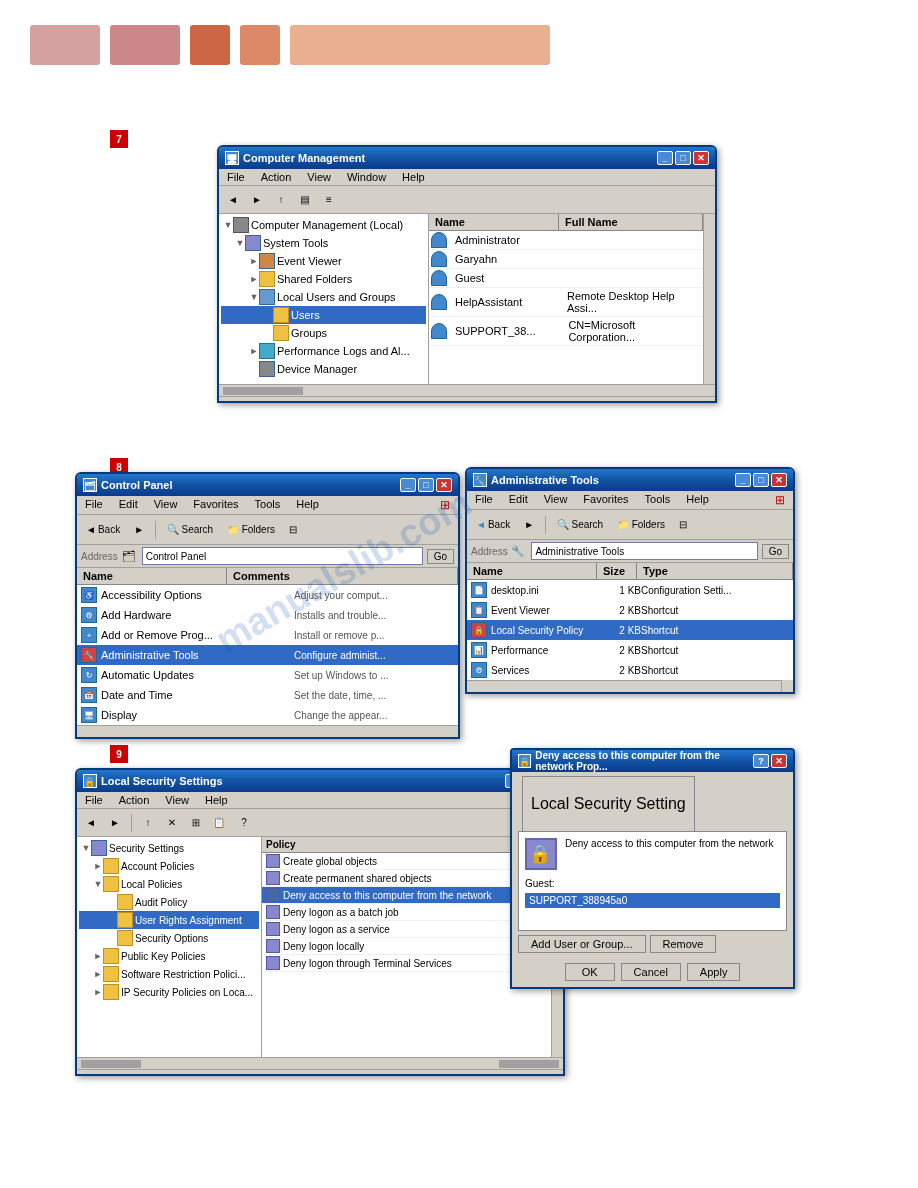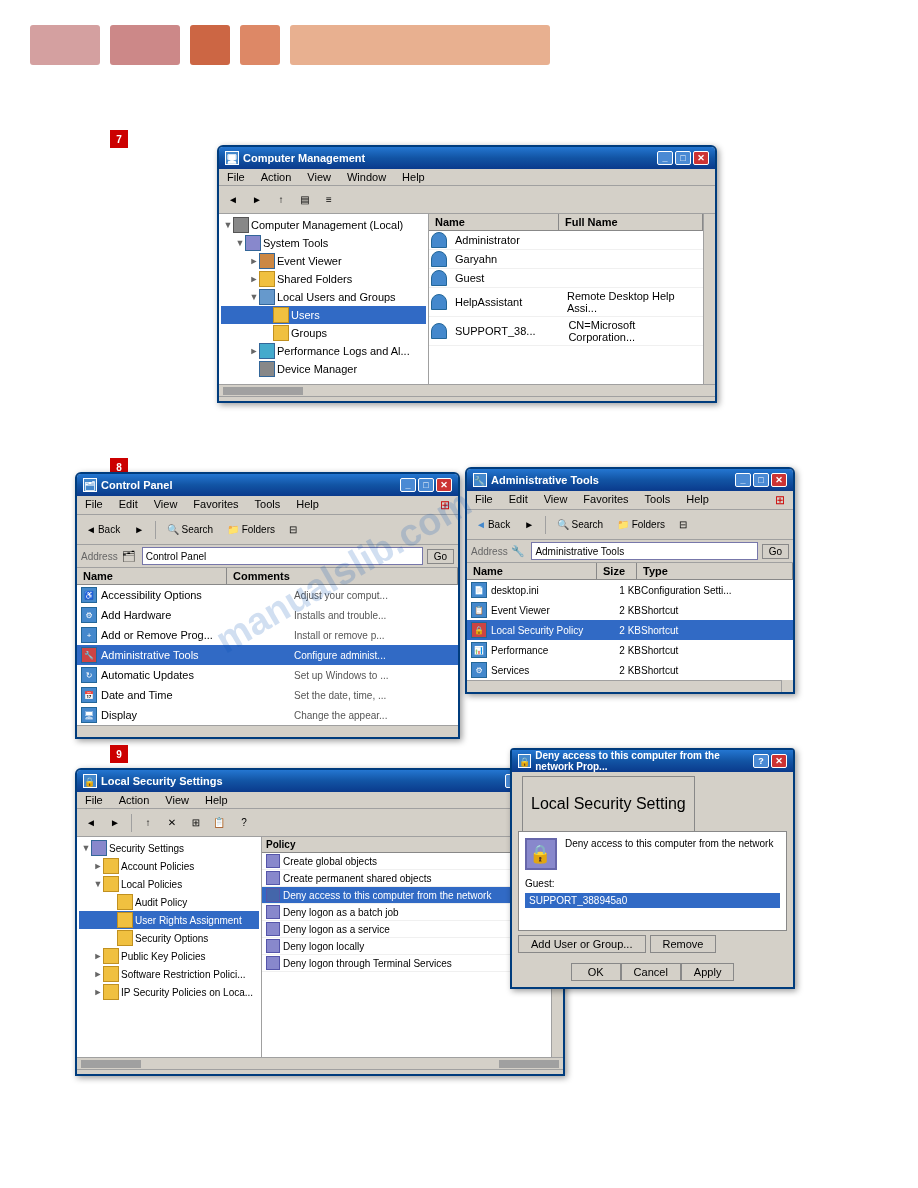--- a/index.html
+++ b/index.html
@@ -355,20 +355,21 @@
     .dialog-user-box {
       background: #316ac5;
       color: #fff;
       padding: 2px 4px;
       font-size: 10px;
       margin-top: 4px;
     }
     .dialog-buttons {
       display: flex;
       justify-content: center;
+      gap: 6px;
       padding: 6px;
       background: #d4d0c8;
     }
     .dialog-btn {
       background: #d4d0c8;
       border: 1px solid #888;
       padding: 2px 12px;
       font-size: 11px;
       cursor: pointer;
       min-width: 50px;

